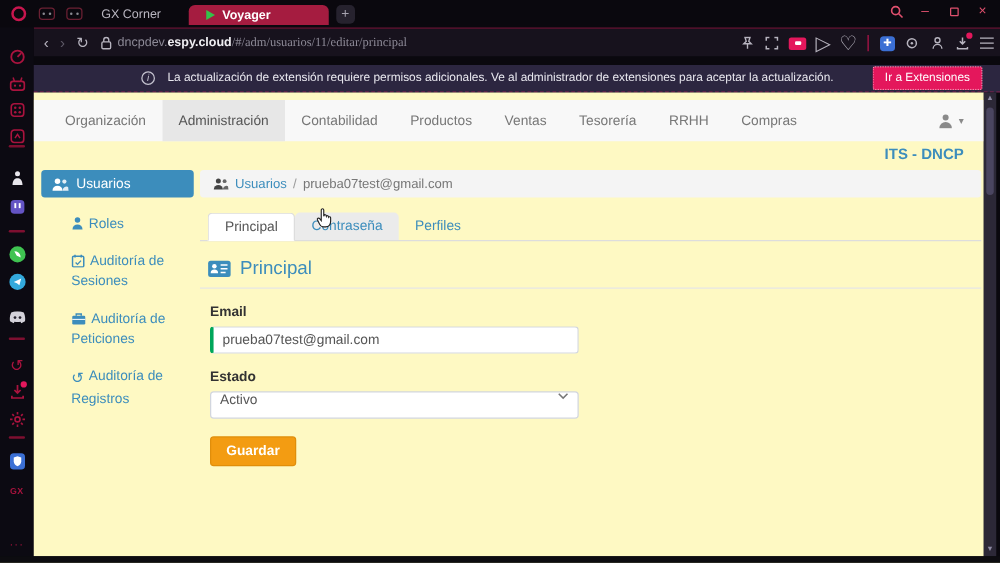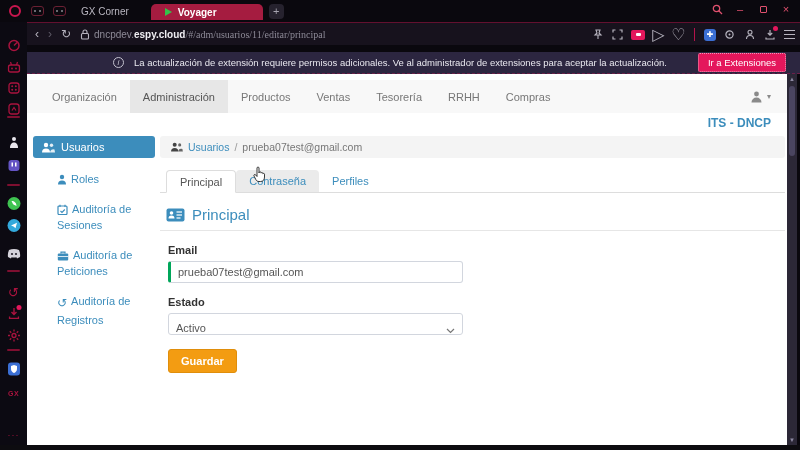--- a/index.html
+++ b/index.html
@@ -46,21 +46,21 @@
   .dots { color:#8c1232; font-size:9px; letter-spacing:1px; }
   .circ { width:13px; height:13px; border-radius:50%; display:flex; align-items:center; justify-content:center; }
 
   
   .notif { position:absolute; left:27px; top:52px; width:773px; height:22px; background:#2c2640; border-bottom:1px dashed rgba(228,23,92,.35); display:flex; align-items:center; padding:0 10px; }
   .info-ico { width:11px; height:11px; border:1px solid #c4c2cf; border-radius:50%; color:#c4c2cf; font-size:8px; line-height:10px; text-align:center; font-style:italic; margin:0 10px 0 76px; flex:none; }
   .notif-text { color:#e9e8ef; font-size:9.5px; flex:1; white-space:nowrap; overflow:hidden; }
   .notif-btn { background:#e4175c; color:#fff; font-size:9.5px; padding:3px 9px; border-radius:2px; border:1px dotted rgba(255,255,255,.55); margin-right:4px; flex:none; }
 
   
-  .page { position:absolute; left:27px; top:74px; width:760px; height:371px; background:#ffffff; overflow:hidden; }
+  .page { position:absolute; left:27px; top:74px; width:760px; height:371px; background:#fef9c3; overflow:hidden; }
   .navbar { position:absolute; left:0; top:6px; width:100%; height:33px; background:#f8f8f8; display:flex; align-items:stretch; padding-left:12px; }
   .nav-item { font-size:11px; color:#777; display:flex; align-items:center; padding:0 13px; }
   .nav-item.active { background:#e7e7e7; color:#555; }
   .user-menu { position:absolute; right:16px; top:0; height:33px; display:flex; align-items:center; gap:4px; color:#8a8a8a; }
   .brand { position:absolute; right:16px; top:42px; font-size:12px; font-weight:bold; color:#3c8dbc; }
 
   .side { position:absolute; left:6px; top:62px; width:122px; }
   .side-active { background:#3c8dbc; color:#fff; border-radius:3px; font-size:11px; padding:5px 8px; display:flex; gap:6px; align-items:center; }
   .side-link { color:#3c8dbc; font-size:11px; margin-top:13px; line-height:1.5; padding-left:8px;margin-left:16px; }
   .side-link .svg-ico, .side-link .uglyph { margin-right:4px; vertical-align:-2px; }
@@ -74,21 +74,21 @@
   .ctabs { margin-top:12px; border-bottom:1px solid #ddd; display:flex; padding-left:6px; height:23px; position:relative; }
   .ctab { font-size:11px; padding:0 13px; display:flex; align-items:center; border-radius:4px 4px 0 0; }
   .ctab.active { background:#fff; border:1px solid #ddd; border-bottom:1px solid #fff; color:#555; margin-bottom:-1px; }
   .ctab.hovered { background:#ebebeb; color:#3c8dbc; }
   .ctab.plain { color:#3c8dbc; }
 
   .section-h { margin-top:13px; padding:0 0 7px 6px; border-bottom:1px solid #e6e6e6; color:#3c8dbc; font-size:15px; display:flex; align-items:center; gap:7px; }
   .form { padding-left:8px; }
   .flabel { font-size:11px; font-weight:bold; color:#333; margin-top:13px; margin-bottom:5px; }
   .txt-input { width:295px; height:22px; border:1px solid #d2d6de; border-left:3px solid #00a65a; border-radius:3px; font-size:11px; color:#555; padding:0 7px; font-family:inherit; background:#fff; }
-  .sel { width:295px; height:22px; border:1px solid #d2d6de; border-radius:3px; font-size:11px; color:#555; padding:0 7px; display:flex; align-items:flex-end; justify-content:space-between; background:#fff; }
+  .sel { width:295px; height:22px; border:1px solid #d2d6de; border-radius:3px; font-size:11px; color:#555; padding:0 7px; display:flex; align-items:flex-start; justify-content:space-between; background:#fff; }
   .btn-save { display:inline-block; margin-top:14px; background:#f39c12; border:1px solid #e08e0b; color:#fff; font-size:11px; padding:5px 12px; border-radius:3px;font-weight:bold; }
 
   
   .scrollbar { position:absolute; right:3px; top:74px; width:10px; height:371px; background:#2c2837; }
   .sb-arrow { position:absolute; left:0; width:10px; height:10px; color:#8d89a2; font-size:6px; text-align:center; line-height:10px; }
   .sb-thumb { position:absolute; left:2px; top:12px; width:6px; height:70px; background:#4a4560; border-radius:3px; }
 
   .bottom-strip { position:absolute; left:0; bottom:0; width:800px; height:5px; background:#0d0c10; }
 
   .cursor { position:absolute; left:225px; top:92px; z-index:50; }
@@ -282,20 +282,21 @@
   <div class="notif">
     <span class="info-ico">i</span>
     <span class="notif-text">La actualización de extensión requiere permisos adicionales. Ve al administrador de extensiones para aceptar la actualización.</span>
     <span class="notif-btn">Ir a Extensiones</span>
   </div>
 
   <div class="page">
     <div class="navbar">
       <span class="nav-item">Organización</span>
       <span class="nav-item active">Administración</span>
+      <span class="nav-item">Contabilidad</span>
       <span class="nav-item">Productos</span>
       <span class="nav-item">Ventas</span>
       <span class="nav-item">Tesorería</span>
       <span class="nav-item">RRHH</span>
       <span class="nav-item">Compras</span>
       <span class="user-menu">
         <svg width="13" height="13" viewBox="0 0 13 13">
             <circle cx="6.5" cy="4" r="2.4" fill="#8a8a8a"></circle>
             <path d="M1.5 12.5 a5 5 0 0 1 10 0 Z" fill="#8a8a8a"></path>
           </svg>

